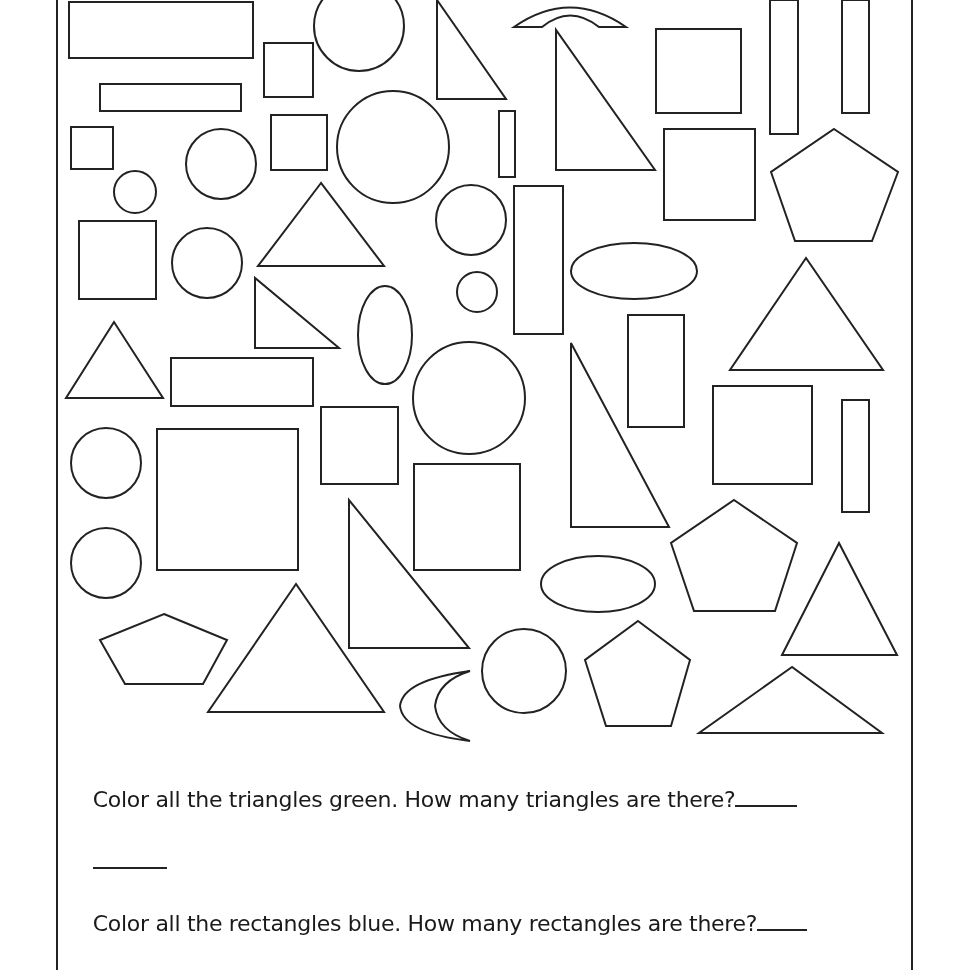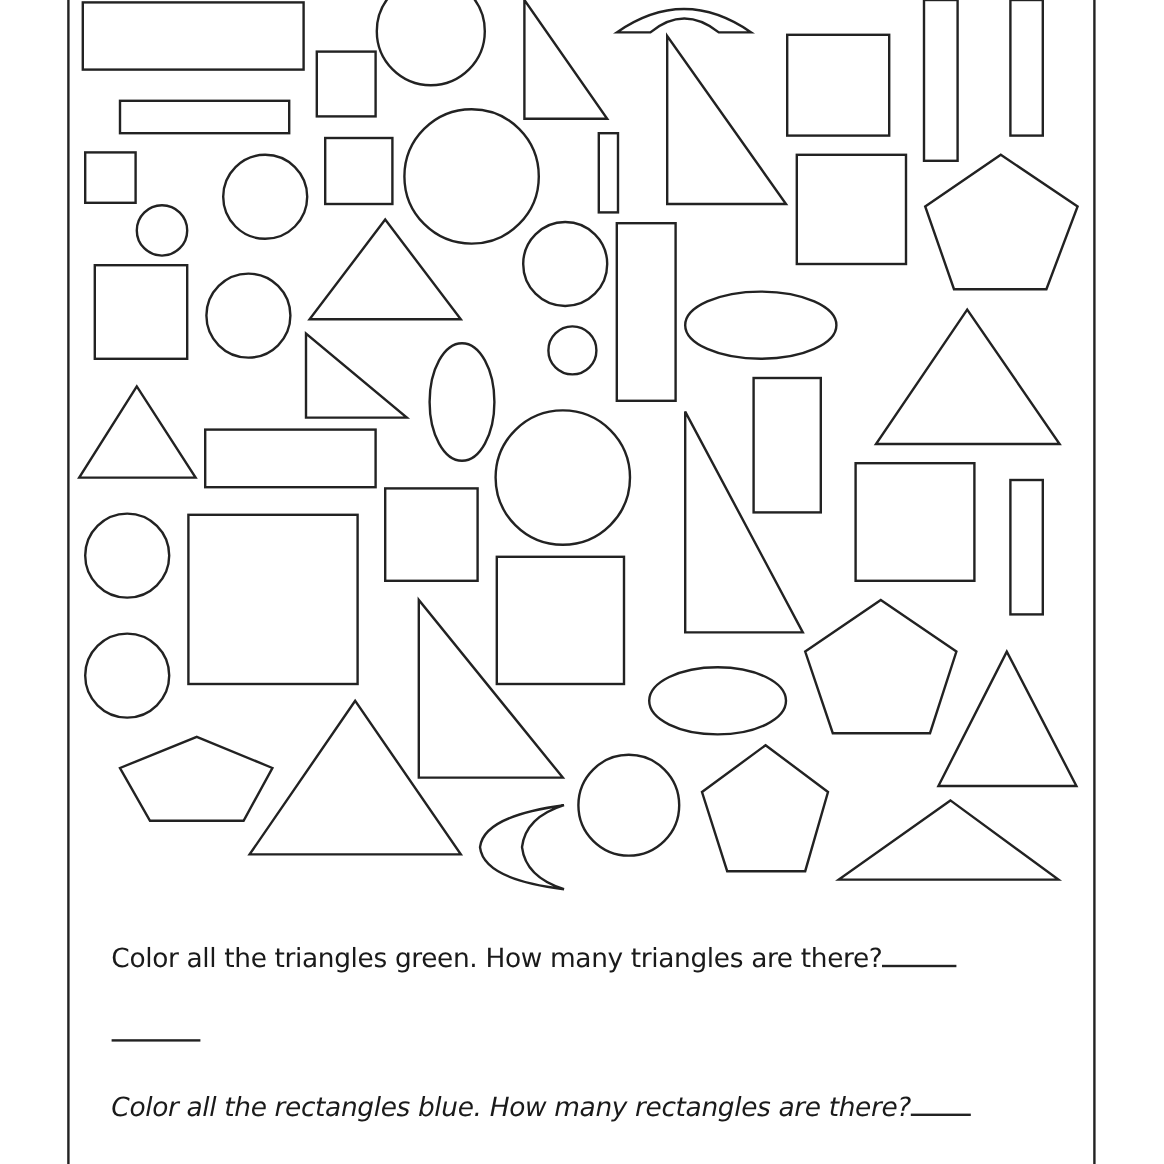--- a/index.html
+++ b/index.html
@@ -71,19 +71,19 @@
       <polygon points="638,621 690,660 671,726 606,726 585,660" class="shape"></polygon>
       <polygon points="792,667 699,733 882,733" class="shape"></polygon>
     </svg>
 
   <div class="question" style="top:762px;">
     <span>Color all the triangles green. How many triangles are there?</span><span class="blank" style="width:62px;"></span>
   </div>
   <div class="question" style="top:824px;">
     <span class="blank" style="width:74px;"></span>
   </div>
-  <div class="question" style="top:886px;font-style:italic;">
+  <div class="question" style="top:886px;">
     <span>Color all the rectangles blue. How many rectangles are there?</span><span class="blank" style="width:50px;"></span>
   </div>
   <div class="question" style="top:948px;">
     
   </div>
 </div>
 
 </body></html>

